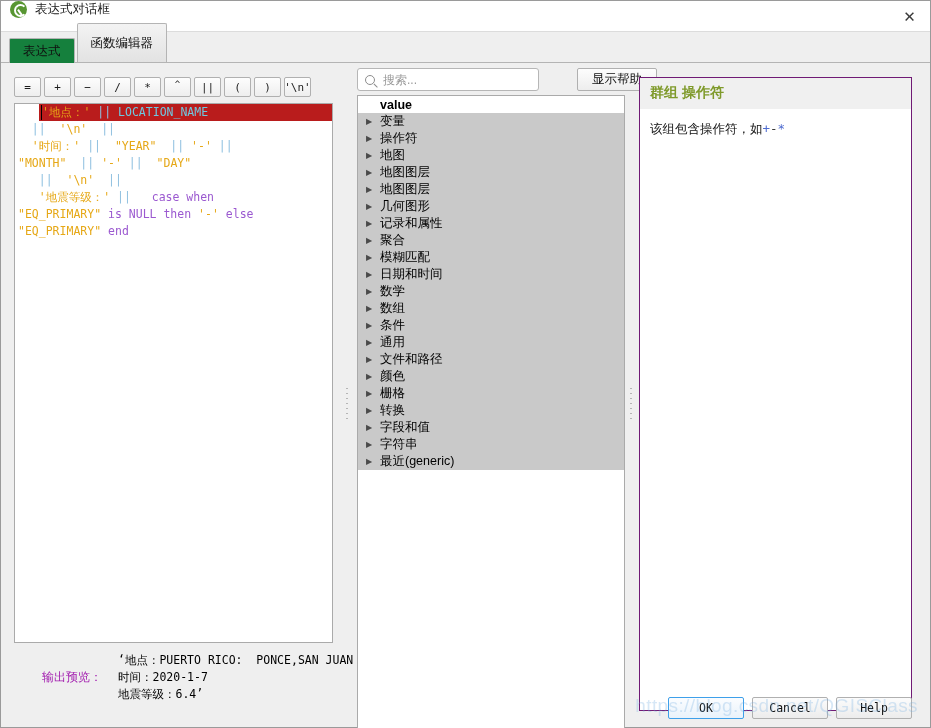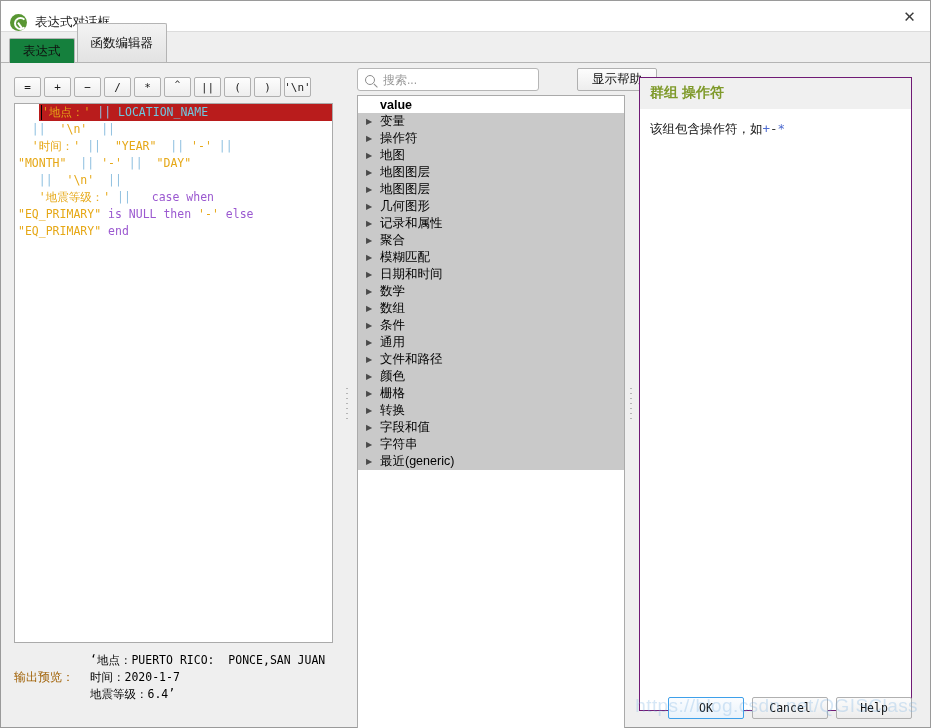--- a/index.html
+++ b/index.html
@@ -21,21 +21,21 @@
   }
 
   
   .titlebar {
     position: absolute;
     left: 0; top: 0;
     width: 929px; height: 31px;
     background: #ffffff;
     border-bottom: 1px solid #dcdcdc;
     display: flex;
-    align-items: flex-end;
+    align-items: flex-start;
   }
   .title-logo {
     width: 17px; height: 17px;
     margin-left: 9px;
     border-radius: 50%;
     background: #589632;
     position: relative;
     flex: none;
   }
   .title-logo::before {
@@ -185,24 +185,25 @@
 
   .preview {
     position: absolute;
     left: 13px; top: 589px;
     width: 330px;
     display: flex;
     align-items: flex-start;
   }
   .preview-label {
     font-size: 12px;
-    color: #a16207;
+    color: #a21caf;
     white-space: nowrap;
     padding-top: 17px;
     flex: none;
+    margin-left: 28px;
   }
   .preview-value {
     margin-left: 16px;
     font-family: "DejaVu Sans Mono", monospace;
     font-size: 11.5px;
     line-height: 17px;
     white-space: pre;
     color: #000;
   }
 

